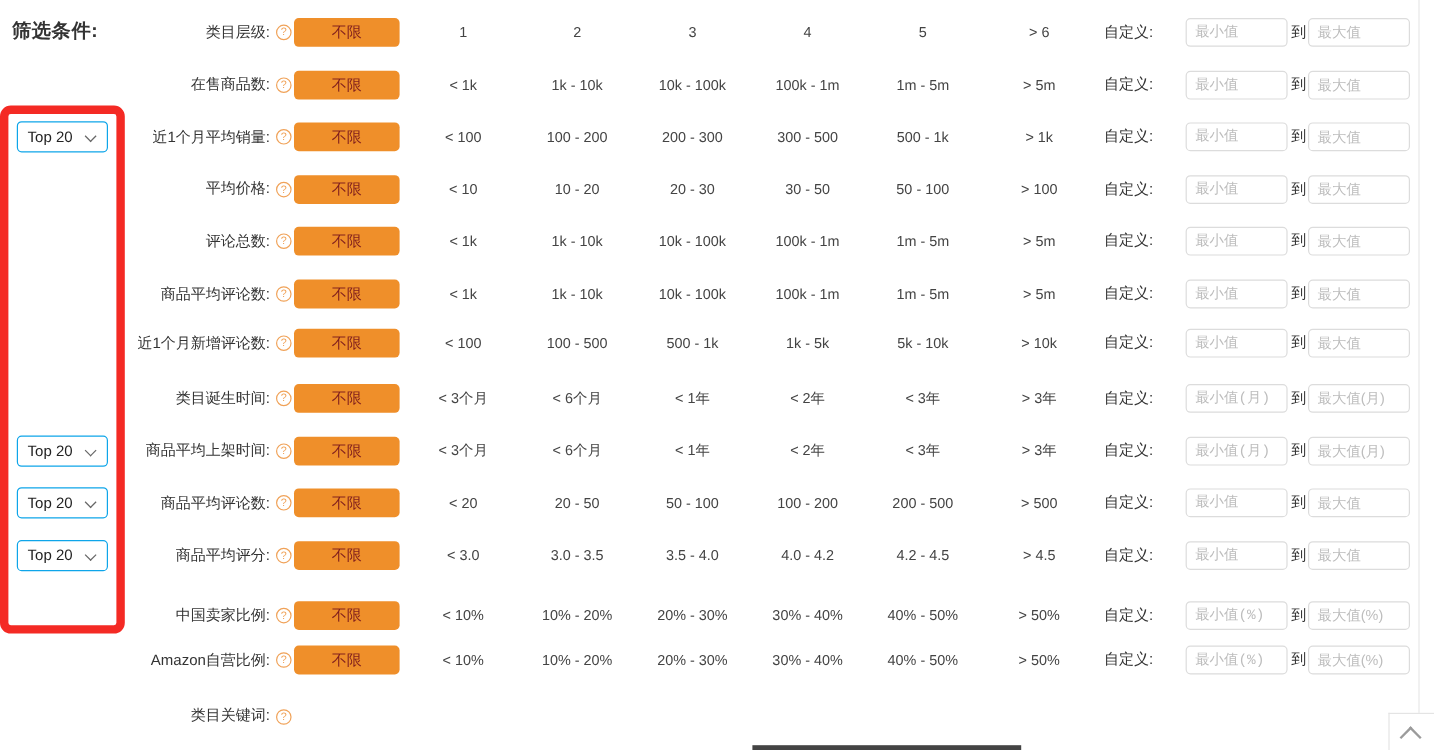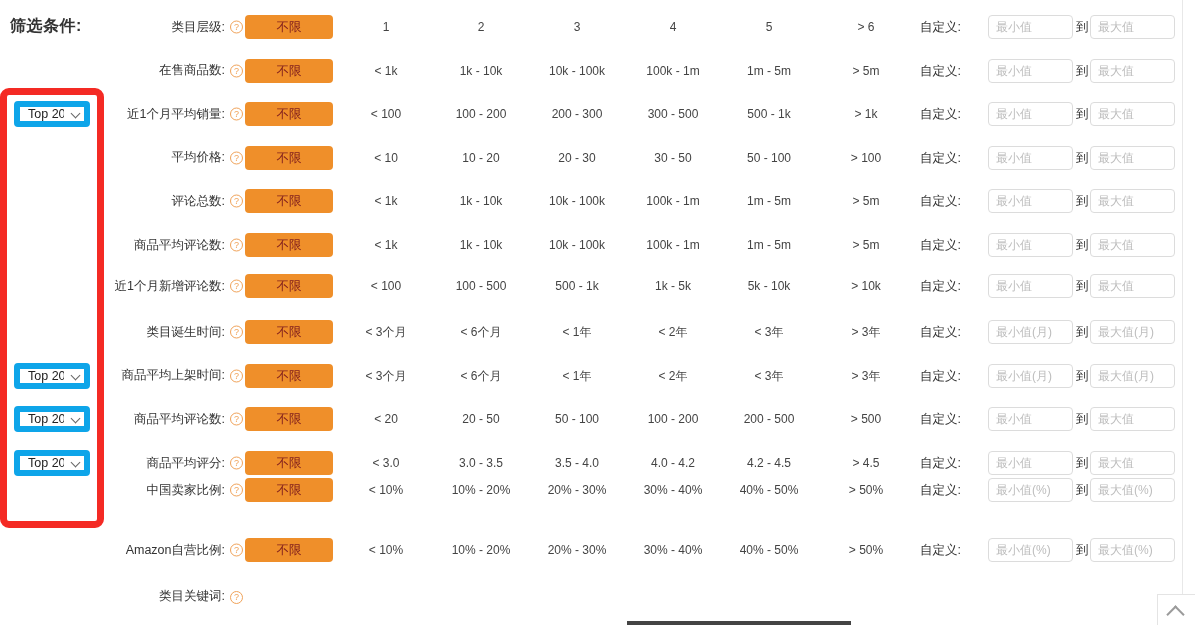--- a/index.html
+++ b/index.html
@@ -84,32 +84,32 @@
   .inp {
     position:absolute; top:50%; transform:translateY(-50%);
     height:24px; width:85px;
     border:1px solid #dcdcdc; border-radius:4px;
     background:#fff; color:#333;
     font-size:12px; padding:0 7px;
     outline:none;
     font-family:"Liberation Sans", "DejaVu Sans", sans-serif;
   }
   .inp::placeholder { color:#bdbdbd; }
-  .inp.min { left:988px; }
+  .inp.min { left:988px;font-family:Liberation Mono, monospace; }
   .inp.max { left:1090px; }
   .to-label {
     position:absolute; left:1076px; top:50%; transform:translateY(-50%);
     font-size:12.5px; color:#333;
   }
 
   
   .topsel {
     position:absolute; left:14px;
     width:76px; height:26px;
-    border:6px solid #0ea5e9; border-radius:4px;
+    border:1px solid #0ea5e9; border-radius:4px;
     background:#fff; color:#222;
     font-size:12.5px;
     padding:0 20px 0 8px;
     appearance:none; -webkit-appearance:none;
     outline:none; cursor:pointer;
     font-family:"Liberation Sans", "DejaVu Sans", sans-serif;
     z-index:50;
   }
   .sel-wrap { position:absolute; left:0; width:104px; height:26px; z-index:50; }
   .sel-chevron {
@@ -345,21 +345,21 @@
         <div class="opt o1">3.0 - 3.5</div>
         <div class="opt o2">3.5 - 4.0</div>
         <div class="opt o3">4.0 - 4.2</div>
         <div class="opt o4">4.2 - 4.5</div>
         <div class="opt o5">&gt; 4.5</div>
         <div class="custom-label">自定义:</div>
         <input type="text" class="inp min" placeholder="最小值" style="">
         <div class="to-label">到</div>
         <input type="text" class="inp max" placeholder="最大值" style="">
       </div>
-      <div class="row" style="top: 468px;">
+      <div class="row" style="top: 491px;">
         <div class="row-label">中国卖家比例:</div>
         <div class="help-icon">?</div>
         <div class="btn-unlimited">不限</div>
         <div class="opt o0">&lt; 10%</div>
         <div class="opt o1">10% - 20%</div>
         <div class="opt o2">20% - 30%</div>
         <div class="opt o3">30% - 40%</div>
         <div class="opt o4">40% - 50%</div>
         <div class="opt o5">&gt; 50%</div>
         <div class="custom-label">自定义:</div>

